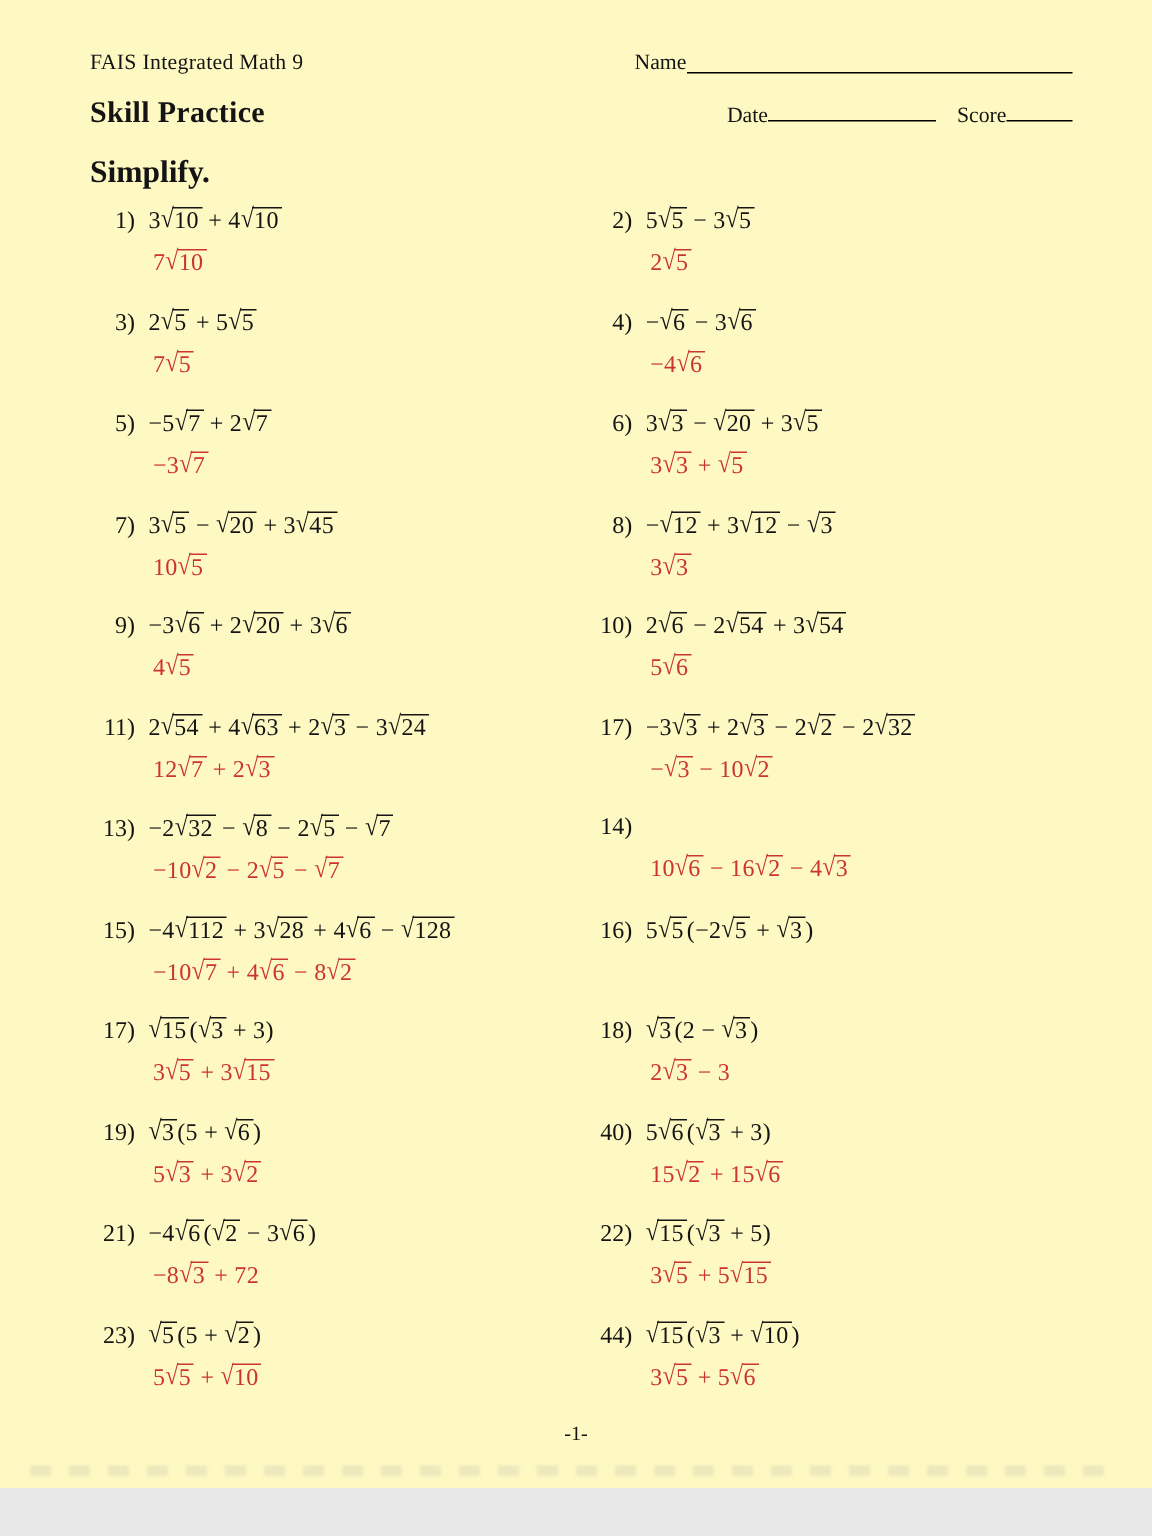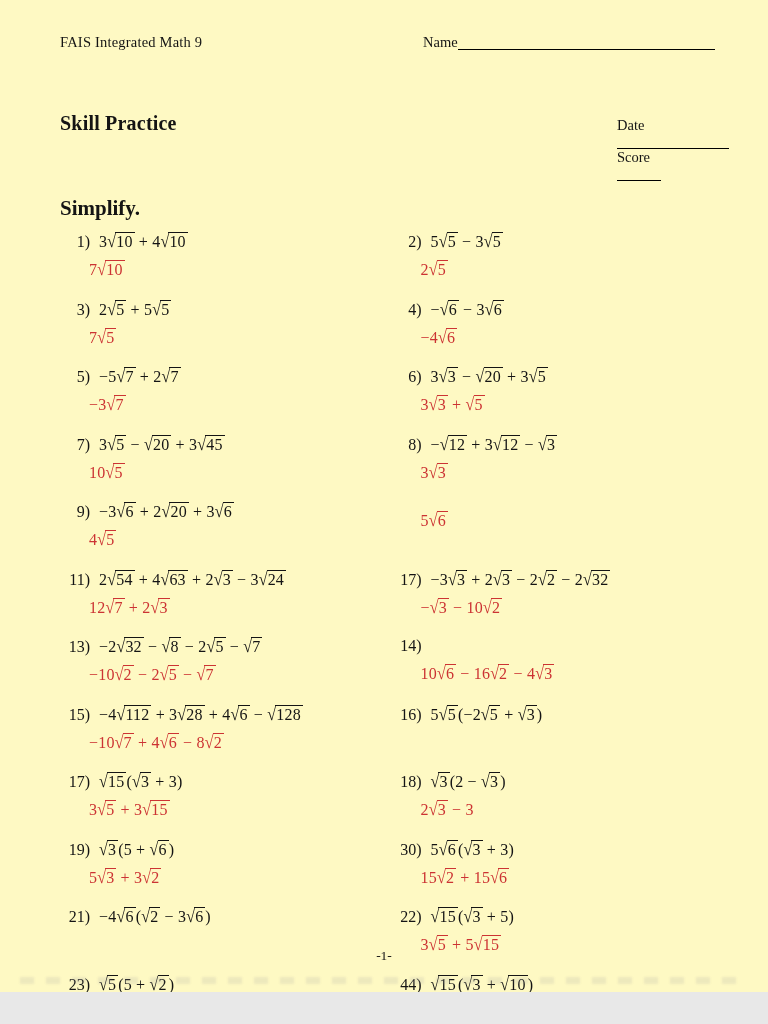--- a/index.html
+++ b/index.html
@@ -15,56 +15,56 @@
     padding: 34px 53px 0 60px;
     overflow: hidden;
   }
   
   .header-row1 {
     display: flex;
     justify-content: space-between;
     align-items: baseline;
   }
   .course { font-size: 14.5px; letter-spacing: .2px; }
-  .name-field { display: flex; align-items: center; width: 292px; font-size: 14.5px; }
+  .name-field { display: flex; align-items: flex-start; width: 292px; font-size: 14.5px; }
   .blank-line {
     border-bottom: 1.2px solid #000;
     height: 15px;
     display: inline-block;
   }
   .name-field .blank-line { flex: 1; }
   .header-row2 {
     display: flex;
     justify-content: space-between;
     align-items: baseline;
     margin-top: 13px;
   }
-  .page-title { font-size: 20px; font-weight: bold; letter-spacing: .2px; margin-top: 48px; }
-  .date-score { display: flex; align-items: baseline; font-size: 14.5px; flex-direction: column; }
+  .page-title { font-size: 20px; font-weight: bold; letter-spacing: .2px; }
+  .date-score { display: flex; align-items: baseline; font-size: 14.5px; }
   .date-line  { width: 112px; }
   .score-label { margin-left: 14px; }
   .score-line { width: 44px; }
   .instruction {
     margin-top: 15px;
     font-size: 21px;
     font-weight: bold;
   }
   
   .problems-grid {
     display: grid;
     grid-template-columns: 1fr 1fr;
     column-gap: 8px;
     margin-top: 11px;
   }
   .problem { min-height: 67.5px; font-size: 16px; }
   .q-line { display: flex; align-items: baseline; white-space: nowrap; }
   .p-num { min-width: 30px; text-align: right; margin-right: 9px; }
   .p-q { letter-spacing: .2px; }
   .p-a {
-    margin-left: 29px;
+    margin-left: 42px;
     margin-top: 9px;
     color: #cc3333;
     letter-spacing: .2px;
     white-space: nowrap;
   }
   
   .rad { white-space: nowrap; }
   .rad .rsym { display: inline-block; transform: scaleY(1.12); transform-origin: bottom; }
   .rad .vinc {
     display: inline-block;
@@ -184,20 +184,24 @@
 
   <div class="problem">
     <div class="q-line">
       <span class="p-num">9)</span>
       <span class="p-q math">−3<span class="rad"><span class="rsym">√</span><span class="vinc">6</span></span> + 2<span class="rad"><span class="rsym">√</span><span class="vinc">20</span></span> + 3<span class="rad"><span class="rsym">√</span><span class="vinc">6</span></span></span>
     </div>
     <div class="p-a math">4<span class="rad"><span class="rsym">√</span><span class="vinc">5</span></span></div>
   </div>
 
   <div class="problem">
+    <div class="q-line">
+      <span class="p-num">10)</span>
+      <span class="p-q math">2<span class="rad"><span class="rsym">√</span><span class="vinc">6</span></span> − 2<span class="rad"><span class="rsym">√</span><span class="vinc">54</span></span> + 3<span class="rad"><span class="rsym">√</span><span class="vinc">54</span></span></span>
+    </div>
     <div class="p-a math">5<span class="rad"><span class="rsym">√</span><span class="vinc">6</span></span></div>
   </div>
 
   <div class="problem">
     <div class="q-line">
       <span class="p-num">11)</span>
       <span class="p-q math">2<span class="rad"><span class="rsym">√</span><span class="vinc">54</span></span> + 4<span class="rad"><span class="rsym">√</span><span class="vinc">63</span></span> + 2<span class="rad"><span class="rsym">√</span><span class="vinc">3</span></span> − 3<span class="rad"><span class="rsym">√</span><span class="vinc">24</span></span></span>
     </div>
     <div class="p-a math">12<span class="rad"><span class="rsym">√</span><span class="vinc">7</span></span> + 2<span class="rad"><span class="rsym">√</span><span class="vinc">3</span></span></div>
   </div>
@@ -259,31 +263,32 @@
   <div class="problem">
     <div class="q-line">
       <span class="p-num">19)</span>
       <span class="p-q math"><span class="rad"><span class="rsym">√</span><span class="vinc">3</span></span>(5 + <span class="rad"><span class="rsym">√</span><span class="vinc">6</span></span>)</span>
     </div>
     <div class="p-a math">5<span class="rad"><span class="rsym">√</span><span class="vinc">3</span></span> + 3<span class="rad"><span class="rsym">√</span><span class="vinc">2</span></span></div>
   </div>
 
   <div class="problem">
     <div class="q-line">
-      <span class="p-num">30)</span>
+      <span class="p-num">40)</span>
       <span class="p-q math">5<span class="rad"><span class="rsym">√</span><span class="vinc">6</span></span>(<span class="rad"><span class="rsym">√</span><span class="vinc">3</span></span> + 3)</span>
     </div>
     <div class="p-a math">15<span class="rad"><span class="rsym">√</span><span class="vinc">2</span></span> + 15<span class="rad"><span class="rsym">√</span><span class="vinc">6</span></span></div>
   </div>
 
   <div class="problem">
     <div class="q-line">
       <span class="p-num">21)</span>
       <span class="p-q math">−4<span class="rad"><span class="rsym">√</span><span class="vinc">6</span></span>(<span class="rad"><span class="rsym">√</span><span class="vinc">2</span></span> − 3<span class="rad"><span class="rsym">√</span><span class="vinc">6</span></span>)</span>
     </div>
+    <div class="p-a math">−8<span class="rad"><span class="rsym">√</span><span class="vinc">3</span></span> + 72</div>
   </div>
 
   <div class="problem">
     <div class="q-line">
       <span class="p-num">22)</span>
       <span class="p-q math"><span class="rad"><span class="rsym">√</span><span class="vinc">15</span></span>(<span class="rad"><span class="rsym">√</span><span class="vinc">3</span></span> + 5)</span>
     </div>
     <div class="p-a math">3<span class="rad"><span class="rsym">√</span><span class="vinc">5</span></span> + 5<span class="rad"><span class="rsym">√</span><span class="vinc">15</span></span></div>
   </div>
 

